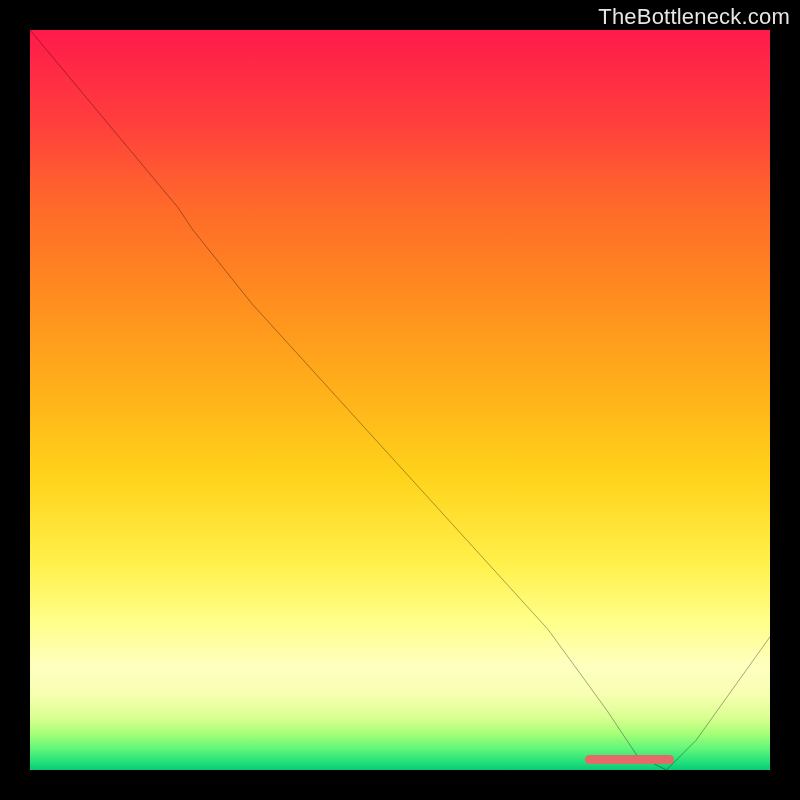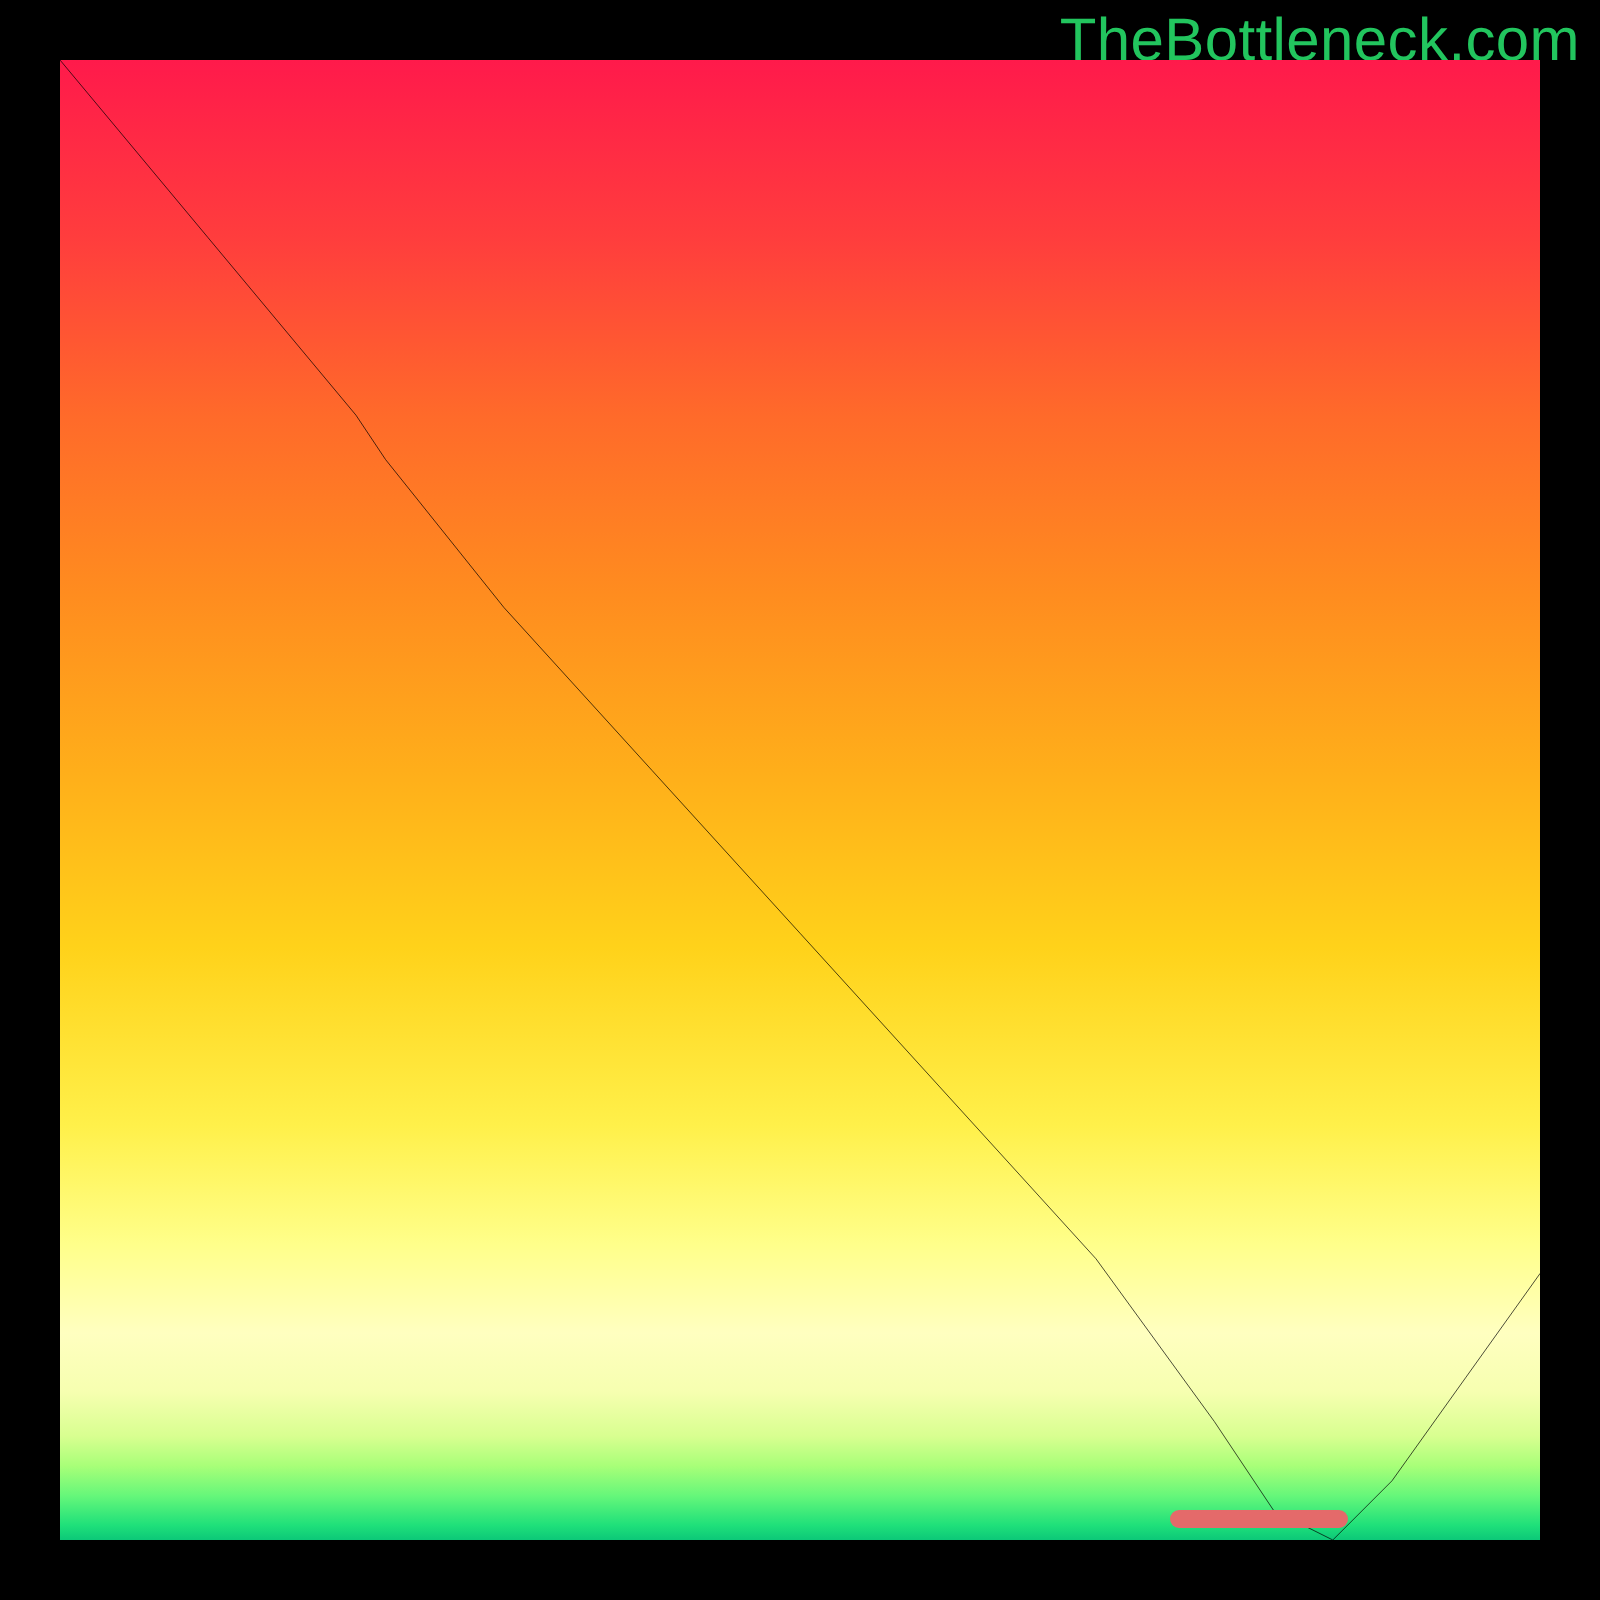--- a/index.html
+++ b/index.html
@@ -50,22 +50,22 @@
   .marker {
     position: absolute;
     height: 9px;
     background: #e46a6a;
     border-radius: 5px;
   }
   .watermark {
     position: absolute;
     top: 4px;
     right: 10px;
-    color: #22c55e;
-    font-size: 30px;
+    color: #e5e5e5;
+    font-size: 22px;
     font-weight: 500;
     letter-spacing: 0.2px;
   }
 </style>
 </head>
 <body>
 
 <div class="frame">
 
   <div class="watermark">TheBottleneck.com</div>

